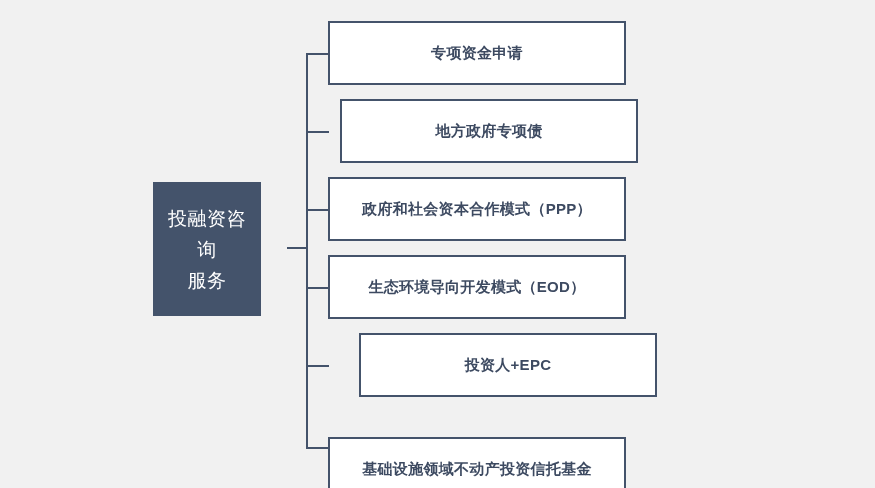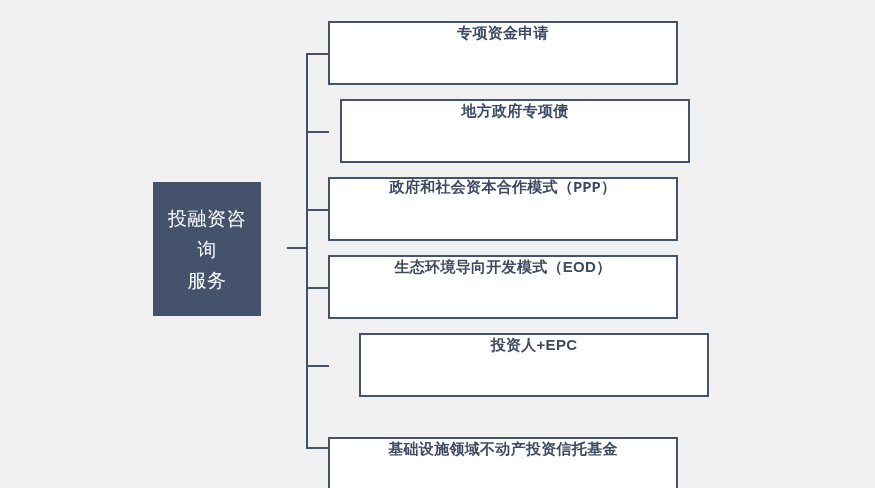--- a/index.html
+++ b/index.html
@@ -79,26 +79,27 @@
 
   
   .leaf-list {
     position: absolute;
     left: 0;
     top: 0;
   }
   .leaf-node {
     position: absolute;
     left: 328px;
-    width: 350px;
+    width: 298px;
     height: 64px;
     background: #ffffff;
     border: 2px solid #44536b;
     box-sizing: border-box;
     display: flex;
+    align-items: center;
     justify-content: center;
     text-align: center;
   }
   .leaf-node .leaf-label {
     font-size: 15px;
     font-weight: bold;
     color: #3d4a61;
     letter-spacing: 0.3px;
     line-height: 20px;
   }
@@ -124,21 +125,21 @@
 服务</span>
   </div>
 
   <div class="leaf-list">
     <div class="leaf-node" style="top:21px;">
       <span class="leaf-label">专项资金申请</span>
     </div>
     <div class="leaf-node" style="top:99px;margin-left:12px;">
       <span class="leaf-label">地方政府专项债</span>
     </div>
-    <div class="leaf-node" style="top:177px;font-family:Liberation Mono, monospace;">
+    <div class="leaf-node" style="top:177px;">
       <span class="leaf-label">政府和社会资本合作模式（PPP）</span>
     </div>
     <div class="leaf-node" style="top:255px;">
       <span class="leaf-label">生态环境导向开发模式（EOD）</span>
     </div>
     <div class="leaf-node" style="top:333px;margin-left:31px;">
       <span class="leaf-label">投资人+EPC</span>
     </div>
     <div class="leaf-node" style="top:437px;">
       <span class="leaf-label">基础设施领域不动产投资信托基金</span>

